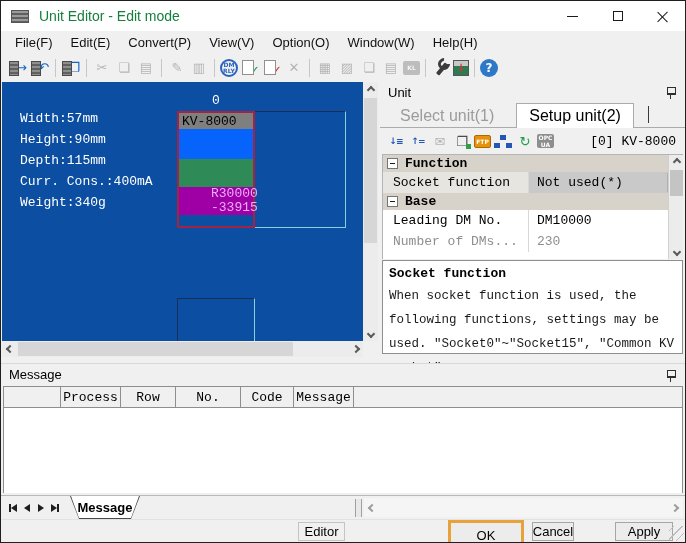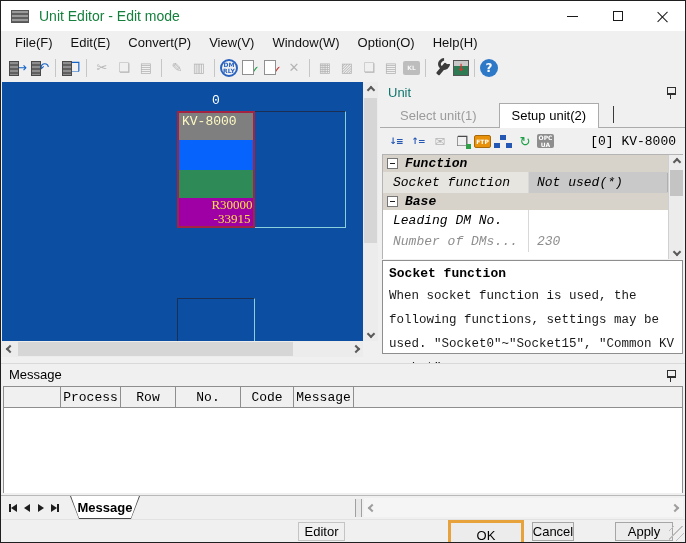--- a/index.html
+++ b/index.html
@@ -48,57 +48,57 @@
   .i-network{flex-direction:column;}
   .i-network::before{content:"";width:6px;height:5px;background:#2456B4;box-shadow:-6px 8px 0 #2456B4,6px 8px 0 #2456B4;margin-bottom:8px;}
   .i-sort{font-size:9px;font-weight:bold;color:#2456B4;letter-spacing:-1px;}
   .dotg::after{content:"";position:absolute;right:1px;bottom:2px;width:5px;height:5px;background:#2FA048;}
   
   .canvas{position:absolute;left:1px;top:81px;width:361px;height:259px;overflow:hidden;}
   .specs{position:absolute;left:18px;top:26px;color:#FFF;font-family:"Liberation Mono",monospace;font-size:13px;line-height:21px;white-space:pre;}
   .unit-label{position:absolute;left:175px;top:11px;width:78px;text-align:center;color:#FFF;font-family:"Liberation Mono",monospace;font-size:13px;}
   .unit-block{position:absolute;left:175px;top:29px;width:78px;height:117px;border:2px solid #A32342;display:flex;flex-direction:column;}
   .sec{width:100%;}
-  .sec-gray{height:27px;color:#fef9c3;font-family:"Liberation Mono",monospace;font-size:13px;padding:1px 0 12px 3px;}
+  .sec-gray{height:16px;color:#000000;font-family:"Liberation Mono",monospace;font-size:13px;padding:1px 0 12px 3px;}
   .sec-blue{height:30px;}
   .sec-green{height:28px;}
-  .sec-magenta{height:28px;color:#fde047;font-family:Liberation Serif, serif;font-size:13px;line-height:14px;text-align:center;padding-left:32px;}
+  .sec-magenta{height:28px;color:#f0abfc;font-family:Liberation Mono, monospace;font-size:13px;line-height:14px;text-align:center;padding-left:32px;}
   .slot-right{position:absolute;left:253px;top:29px;width:91px;height:117px;
     border-top:1px solid #1B2F55;border-right:1px solid #8AD0DC;border-bottom:1px solid #8AD0DC;}
   .slot-bottom{position:absolute;left:175px;top:216px;width:78px;height:43px;
     border-top:1px solid #1B2F55;border-left:1px solid #1B2F55;border-right:1px solid #8AD0DC;}
   
   .vscroll{position:absolute;left:362px;top:81px;width:15px;height:259px;background:#ECECEC;}
   .hscroll{position:absolute;left:1px;top:340px;width:361px;height:16px;background:#ECECEC;}
   .sb-btn{position:absolute;display:flex;align-items:center;justify-content:center;background:#ECECEC;}
   .vscroll .sb-btn{width:15px;height:15px;left:0;}
   .hscroll .sb-btn{width:15px;height:16px;top:0;}
   .sb-thumb{position:absolute;background:#D6D6D6;}
   .chv{display:inline-block;width:6px;height:6px;border-left:2px solid #5A5A5A;border-bottom:2px solid #5A5A5A;}
   .chv.up{transform:rotate(135deg);} .chv.down{transform:rotate(-45deg);}
   .chv.left{transform:rotate(45deg);} .chv.right{transform:rotate(225deg);}
   .chv.pale{border-color:#9E9E9E;}
   
   .unit-panel{position:absolute;left:379px;top:81px;width:305px;height:275px;background:#F0F0F0;}
   .panel-header{position:absolute;left:0;top:0;width:100%;height:21px;display:flex;align-items:center;}
-  .panel-header .ph-text{margin-left:8px;font-size:13px;color:#0f766e;}
+  .panel-header .ph-text{margin-left:8px;font-size:13px;color:#000000;}
   .pin{position:relative;width:11px;height:13px;display:inline-block;}
   .pin::before{content:"";position:absolute;left:1px;top:1px;width:7px;height:5px;border:1px solid #2E2E2E;border-bottom-width:2px;}
   .pin::after{content:"";position:absolute;left:4px;top:9px;width:1px;height:4px;background:#2E2E2E;}
   .pin-right{position:absolute;right:8px;top:4px;}
   .tabs-row{position:absolute;left:0;top:21px;width:100%;height:25px;display:flex;align-items:flex-end;border-bottom:1px solid #ABABAB;}
-  .tab{font-size:13px;line-height:23px;padding:0 12px;}
+  .tab{font-size:16px;line-height:23px;padding:0 12px;}
   .tab-disabled{color:#9B9B9B;margin-left:8px;}
   .tab-active{background:#FFF;color:#000;border:1px solid #ABABAB;border-bottom:none;margin-left:10px;margin-bottom:-1px;height:25px;}
   .tab-divider{width:1px;height:17px;background:#3A3A3A;margin-left:14px;margin-bottom:4px;}
   .rtoolbar{position:absolute;left:0;top:46px;width:100%;height:26px;display:flex;align-items:center;padding-left:5px;}
   .runit-label{margin-left:auto;padding-right:9px;font-family:"Liberation Mono",monospace;font-size:13px;color:#000;}
   
   .prop-grid{position:absolute;left:2px;top:72px;width:301px;height:105px;background:#FFF;border-top:1px solid #B4B4B4;border-left:1px solid #B4B4B4;overflow:hidden;}
-  .prop-scroll{margin-right:1px;font-style:italic;}
+  .prop-scroll{margin-right:1px;}
   .prop-group{display:flex;align-items:center;height:17px;background:#D7D3CB;}
   .expbox{width:11px;height:11px;background:#FFF;border:1px solid #767676;position:relative;margin-left:4px;flex:0 0 auto;}
   .expbox::before{content:"";position:absolute;left:2px;top:4px;width:5px;height:1px;background:#1E1E1E;}
   .pg-label{margin-left:7px;font-family:"Liberation Mono",monospace;font-size:13px;font-weight:bold;color:#000;}
   .prop-row{display:flex;height:21px;align-items:stretch;}
   .prop-cell{font-family:"Liberation Mono",monospace;font-size:13px;display:flex;align-items:center;}
   .prop-label{width:146px;padding-left:10px;border-right:1px solid #D8D8D8;flex:0 0 auto;}
   .prop-value{flex:1;padding-left:8px;position:relative;}
   .row-selected .prop-label{background:#E7E5E0;}
   .row-selected .prop-value{background:#C9C9C9;}
@@ -171,22 +171,22 @@
           <span class="glyph-close"></span>
         </span>
     </div>
   </div>
 
   <div class="menubar">
     <span class="menu-item">File(F)</span>
     <span class="menu-item">Edit(E)</span>
     <span class="menu-item">Convert(P)</span>
     <span class="menu-item">View(V)</span>
+    <span class="menu-item">Option(O)</span>
     <span class="menu-item">Window(W)</span>
-    <span class="menu-item">Option(O)</span>
     <span class="menu-item">Help(H)</span>
   </div>
 
   <div class="toolbar">
     <span class="tbicon unitbase c-blue">→</span>
     <span class="tbicon unitbase c-blue">↶</span>
     <span class="tbsep"></span>
     <span class="tbicon unitbase c-blue">❐</span>
     <span class="tbsep"></span>
     <span class="tbicon dim">✂</span>
@@ -208,20 +208,25 @@
     <span class="tbicon dim">▤</span>
     <span class="tbicon badge dim">KL</span>
     <span class="tbsep"></span>
     <span class="tbicon i-wrench"></span>
     <span class="tbicon i-verify-save">↓</span>
     <span class="tbsep"></span>
     <span class="tbicon i-help">?</span>
   </div>
 
   <div class="canvas" style="background: rgb(11, 78, 162);">
+    <div class="specs"><span>Width:57mm</span>
+<span>Height:90mm</span>
+<span>Depth:115mm</span>
+<span>Curr. Cons.:400mA</span>
+<span>Weight:340g</span></div>
     <div class="unit-label">0</div>
     <div class="unit-block" style="border-color: rgb(163, 35, 66);">
       <div class="sec sec-gray" style="background: rgb(127, 127, 127);">KV-8000</div>
       <div class="sec sec-blue" style="background: rgb(6, 100, 252);"></div>
       <div class="sec sec-green" style="background: rgb(46, 139, 87);"></div>
       <div class="sec sec-magenta" style="background: rgb(158, 0, 166);"><span>R30000</span><br><span>-33915</span></div>
     </div>
     <div class="slot-right"></div>
     <div class="slot-bottom"></div>
   </div>
@@ -286,20 +291,23 @@
           </div>
         </div>
         <div class="prop-group">
           <span class="expbox"></span>
           <span class="pg-label">Base</span>
         </div>
         <div class="prop-row">
           <div class="prop-cell prop-label">
               <span>Leading DM No.</span>
             </div>
+          <div class="prop-cell prop-value">
+              <span>DM10000</span>
+            </div>
         </div>
         <div class="prop-row row-dim">
           <div class="prop-cell prop-label">
               <span>Number of DMs...</span>
             </div>
           <div class="prop-cell prop-value">
               <span>230</span>
             </div>
         </div>
       </div>

